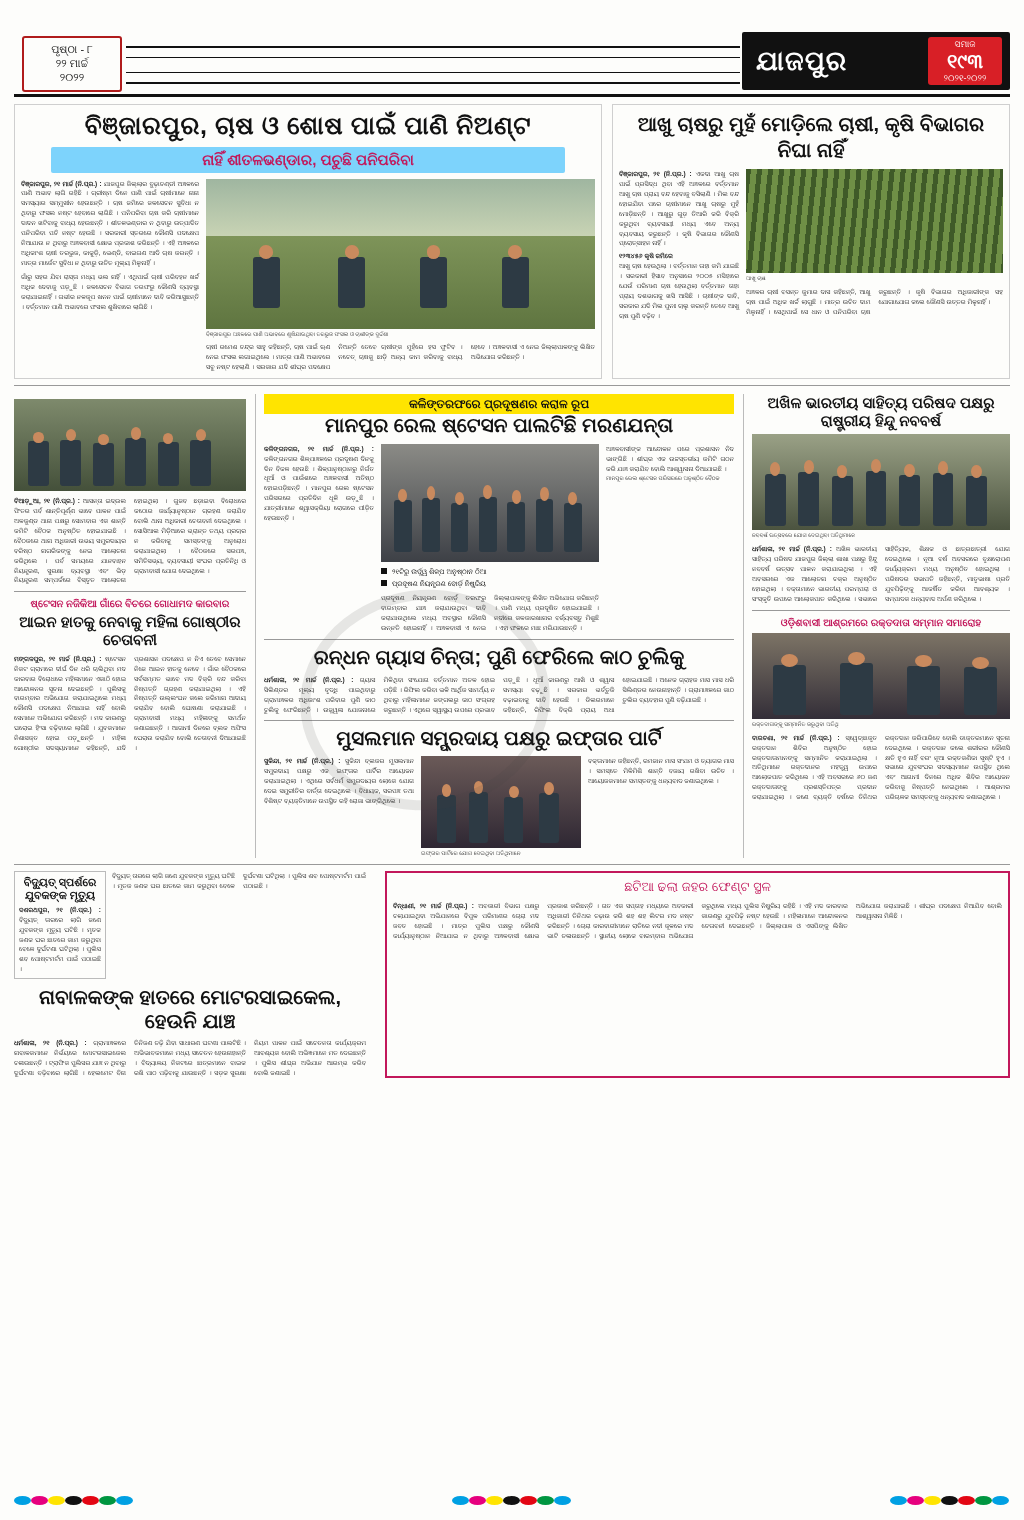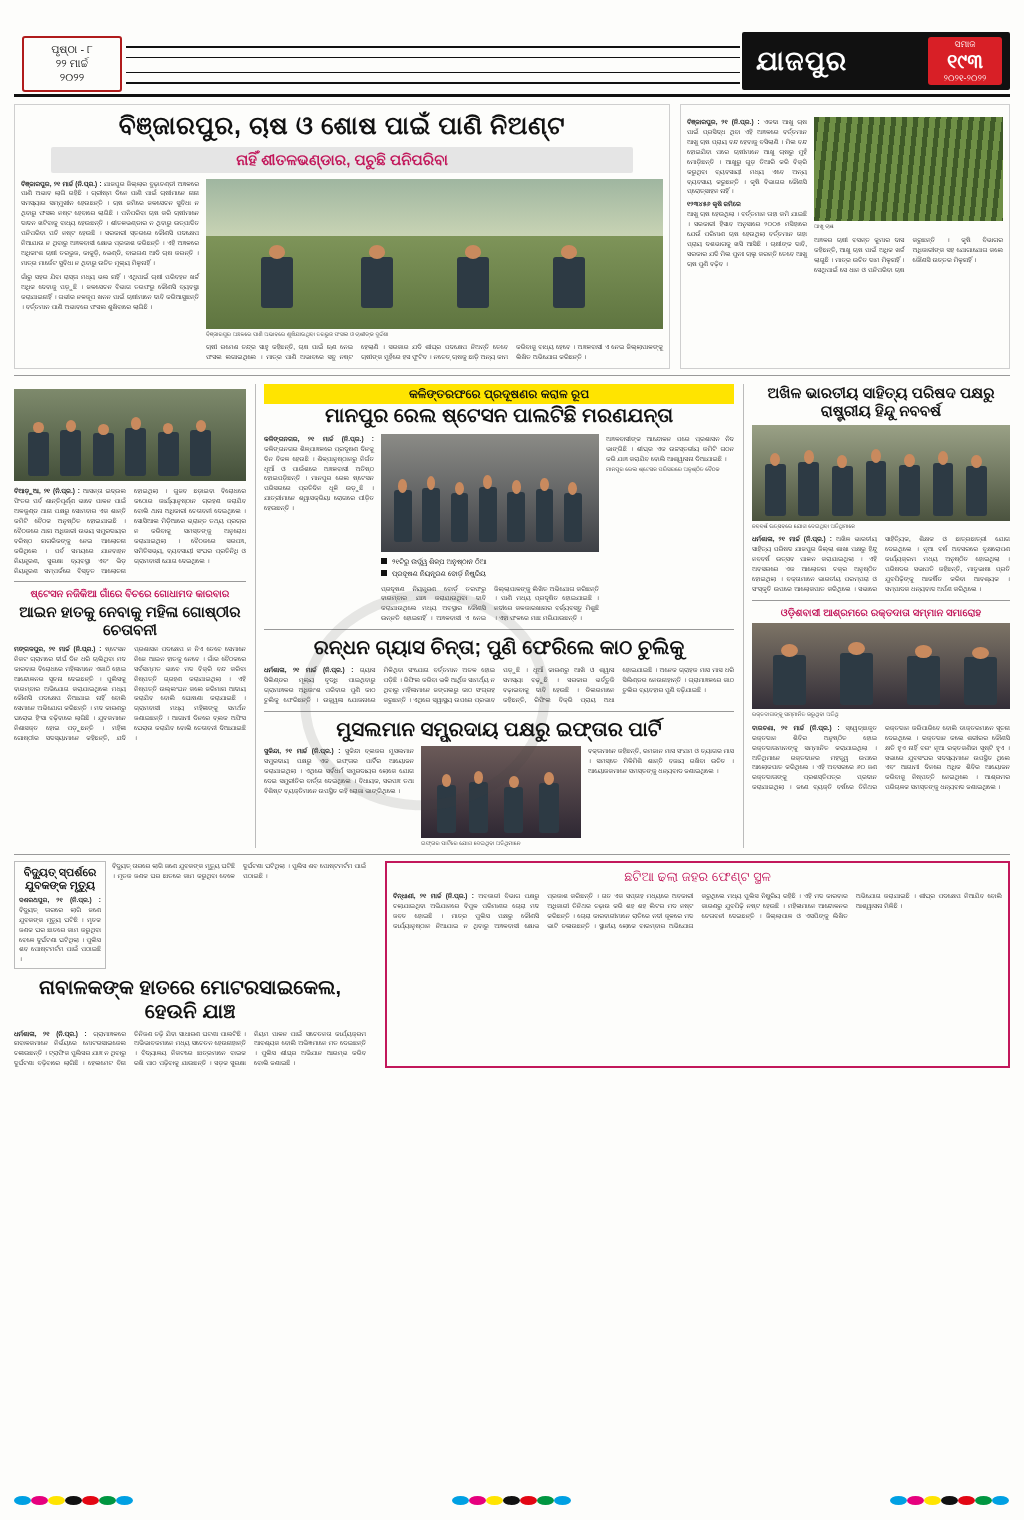--- a/index.html
+++ b/index.html
@@ -45,25 +45,25 @@
   .vsep{border-left:1px solid #bbb;}
   .photo{background:#6b7f52;position:relative;overflow:hidden;}
   .cap{font-size:5.6px;color:#333;line-height:1.4;margin-top:2px;text-align:justify;}
   
   .ph-sky{position:absolute;left:0;right:0;top:0;height:38%;background:linear-gradient(#9fb6a0,#c8d3b4);}
   .ph-ground{position:absolute;left:0;right:0;bottom:0;height:62%;background:linear-gradient(#7e9459,#5f7540);}
   .fig{position:absolute;bottom:14%;width:7%;height:34%;background:#2d3a44;border-radius:3px;}
   .fig:after{content:"";position:absolute;left:25%;top:-22%;width:50%;height:26%;background:#c98a5e;border-radius:50%;}
   
   .topband{display:flex;gap:10px;margin-top:7px;}
-  .lead-left{width:656px;border:1px solid #cfcfcf;padding:6px;box-sizing:border-box;}
+  .lead-left{width:588px;border:1px solid #cfcfcf;padding:6px;box-sizing:border-box;}
   .lead-right{flex:1;border:1px solid #cfcfcf;padding:6px;box-sizing:border-box;}
   .lead-hl{font-size:25px;text-align:center;letter-spacing:.5px;}
   .lead-sub{
-    background:#e5e5e5;color:#c2185b;font-weight:bold;font-size:15px;text-align:center;
+    background:#7dd3fc;color:#c2185b;font-weight:bold;font-size:15px;text-align:center;
     padding:4px 6px;margin:6px 30px;border-radius:2px;
   }
   .r-hl{font-size:20px;text-align:center;line-height:1.3;}
   
   .midband{display:flex;gap:9px;margin-top:8px;}
   .col-a{width:232px;}
   .col-b{width:470px;}
   .col-c{flex:1;}
   .yellowbar{background:#ffe400;color:#111;font-weight:bold;font-size:12px;text-align:center;padding:3px;}
   .hl-mid{font-size:20px;text-align:center;}
@@ -128,20 +128,21 @@
             <div class="fig" style="left:55%;"></div>
             <div class="fig" style="left:76%;"></div>
           </div>
           <div class="cap">ବିଞ୍ଜାରପୁର ଅଞ୍ଚଳରେ ପାଣି ଅଭାବରେ ଶୁଖିଯାଉଥିବା ତରଭୁଜ ଫସଲ ଓ ଚାଷୀଙ୍କ ଦୁର୍ଦ୍ଦଶା</div>
           <div class="txt cols3" style="margin-top:4px;">ଚାଷୀ ରମେଶ ଚନ୍ଦ୍ର ସାହୁ କହିଛନ୍ତି, ଚାଷ ପାଇଁ ଋଣ ନେଇ ଫସଲ ଲଗାଇଥିଲେ । ମାତ୍ର ପାଣି ଅଭାବରେ ସବୁ ନଷ୍ଟ ହେଲାଣି । ସରକାର ଯଦି ଶୀଘ୍ର ପଦକ୍ଷେପ ନିଅନ୍ତି ତେବେ ଚାଷୀଙ୍କ ମୁହଁରେ ହସ ଫୁଟିବ । ନଚେତ୍ ଚାଷକୁ ଛାଡ଼ି ଅନ୍ୟ କାମ କରିବାକୁ ବାଧ୍ୟ ହେବେ । ଅଞ୍ଚଳବାସୀ ଏ ନେଇ ଜିଲ୍ଲାପାଳଙ୍କୁ ଲିଖିତ ଅଭିଯୋଗ କରିଛନ୍ତି ।</div>
         </div>
       </div>
     </div>
 
     <div class="lead-right">
+      <div class="hl r-hl">ଆଖୁ ଚାଷରୁ ମୁହଁ ମୋଡ଼ିଲେ ଚାଷୀ, କୃଷି ବିଭାଗର ନିଘା ନାହିଁ</div>
       <div style="display:flex;gap:7px;margin-top:6px;">
         <div style="width:120px;">
           <div class="txt"><span style="font-weight:bold">ବିଞ୍ଜାରପୁର, ୨୧ (ନି.ପ୍ର.) :</span>
             <span>ଏକଦା ଆଖୁ ଚାଷ ପାଇଁ ପ୍ରସିଦ୍ଧ ଥିବା ଏହି ଅଞ୍ଚଳରେ ବର୍ତ୍ତମାନ ଆଖୁ ଚାଷ ପ୍ରାୟ ବନ୍ଦ ହେବାକୁ ବସିଲାଣି । ମିଲ ବନ୍ଦ ହୋଇଯିବା ପରେ ଚାଷୀମାନେ ଆଖୁ ଚାଷରୁ ମୁହଁ ମୋଡ଼ିଛନ୍ତି । ଆଖୁରୁ ଗୁଡ଼ ତିଆରି କରି ବିକ୍ରି କରୁଥିବା ବ୍ୟବସାୟୀ ମଧ୍ୟ ଏବେ ଅନ୍ୟ ବ୍ୟବସାୟ କରୁଛନ୍ତି । କୃଷି ବିଭାଗର କୌଣସି ପ୍ରୋତ୍ସାହନ ନାହିଁ ।</span></div>
           <div class="txt" style="font-weight:bold;margin-top:3px;">୧୨୩୪୫୬ କୃଷି ଜମିରେ</div>
           <div class="txt">ଆଖୁ ଚାଷ ହେଉଥିଲା । ବର୍ତ୍ତମାନ ତାହା କମି ଯାଇଛି । ସରକାରୀ ହିସାବ ଅନୁସାରେ ୨୦୦୫ ମସିହାରେ ଯେଉଁ ପରିମାଣ ଚାଷ ହେଉଥିଲା ବର୍ତ୍ତମାନ ତାହା ପ୍ରାୟ ଦଶଭାଗକୁ ଖସି ଆସିଛି । ଚାଷୀଙ୍କ ଦାବି, ସରକାର ଯଦି ମିଲ ପୁନଃ ଚାଲୁ କରନ୍ତି ତେବେ ଆଖୁ ଚାଷ ପୁଣି ବଢ଼ିବ ।</div>
         </div>
         <div style="flex:1;">
           <div class="photo" style="height:104px;background:#4e6b33;">
             <div style="position:absolute;inset:0;background:repeating-linear-gradient(96deg,#3f5a28 0 5px,#6f8f46 5px 11px);"></div>

